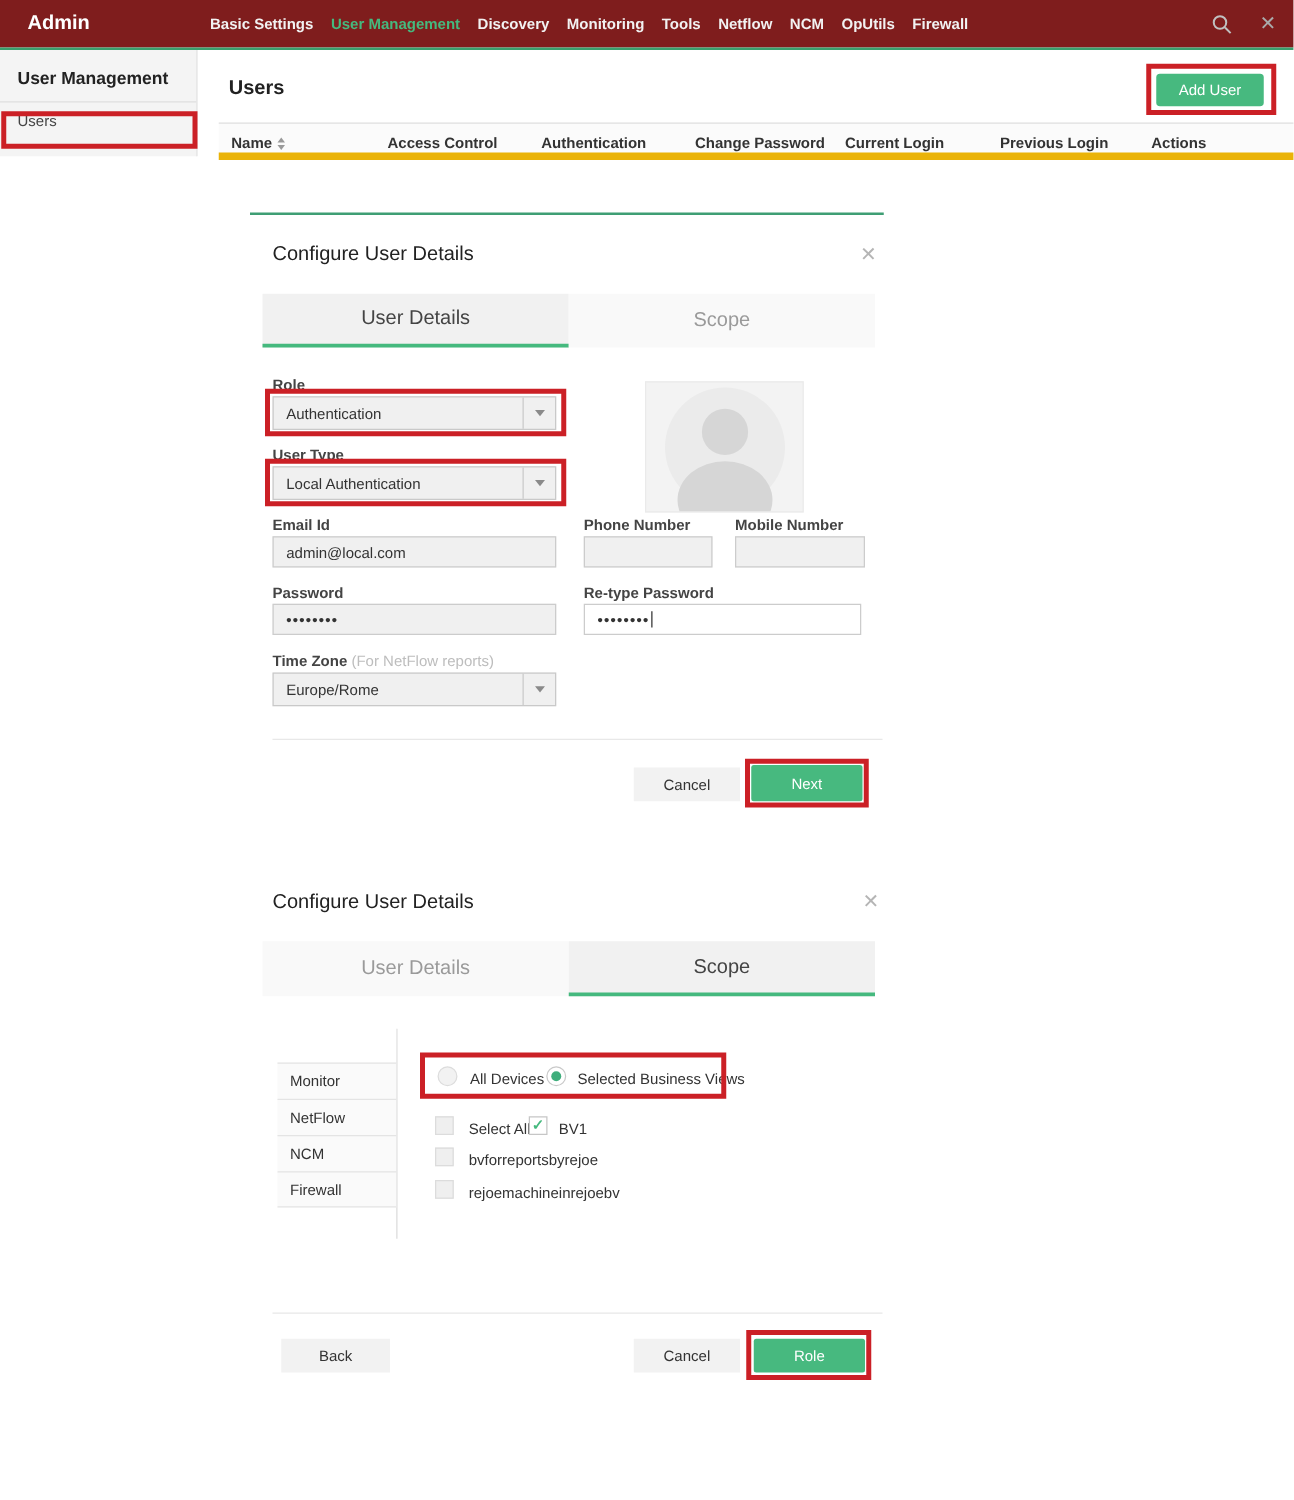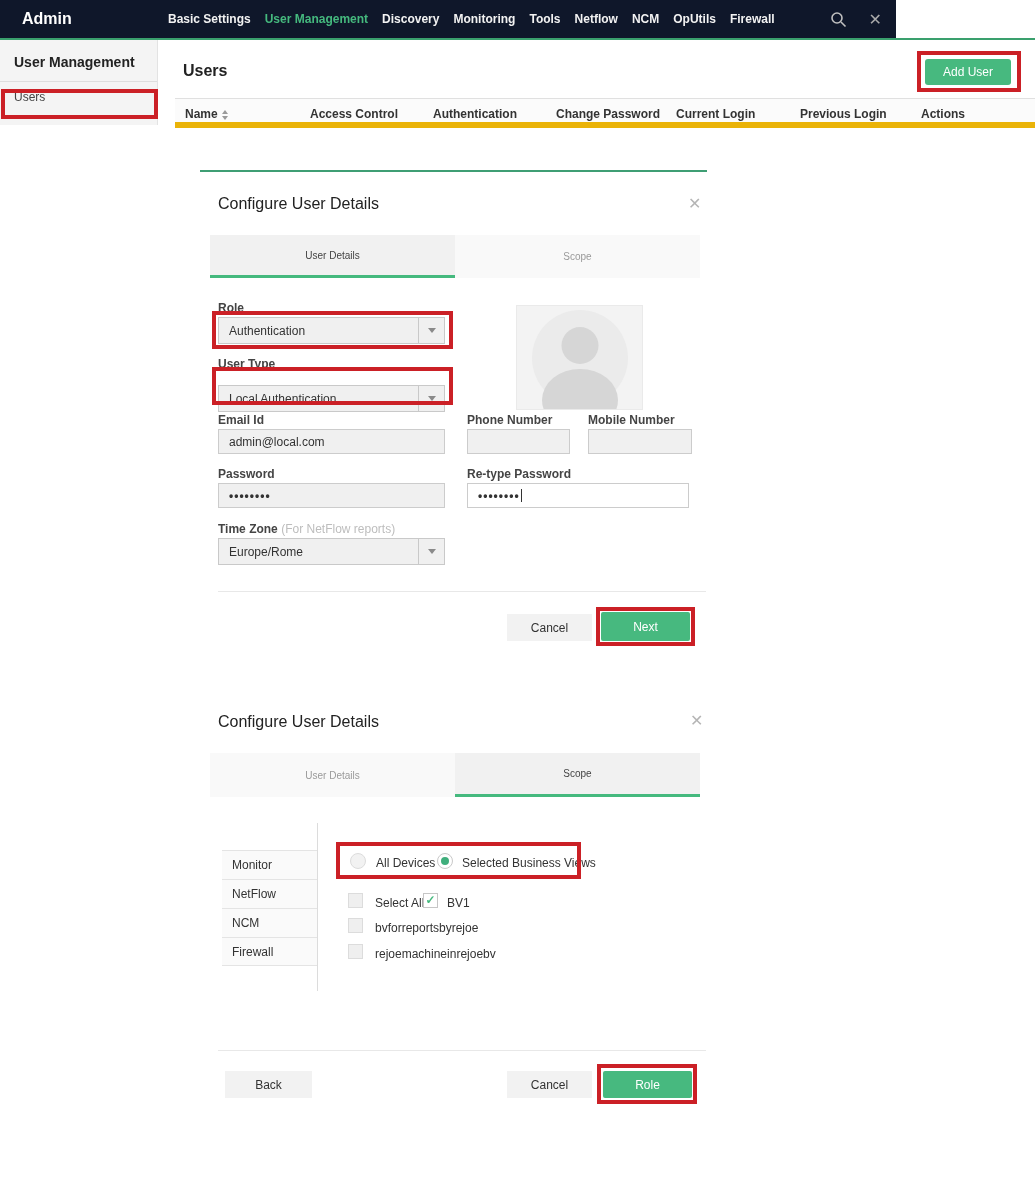--- a/index.html
+++ b/index.html
@@ -2,21 +2,21 @@
 <html><head>
 <meta charset="utf-8">
 <style>
   * { margin:0; padding:0; box-sizing:border-box; }
   html,body { background:#fff; }
   .page {
     position:relative; width:1035px; height:1200px; overflow:hidden;
     font-family:"Liberation Sans", sans-serif; background:#fff;
   }
   
-  .topbar { position:absolute; left:0; top:0; width:896px; height:38px; background:#0f172a; }
+  .topbar { position:absolute; left:0; top:0; width:1035px; height:38px; background:#7f1d1d; }
   .topbar-accent { position:absolute; left:0; top:38px; width:1035px; height:2px; background:#3aa06d; }
   .app-title { position:absolute; left:22px; top:10px; color:#fff; font-size:16px; font-weight:bold; }
   .topnav { position:absolute; left:168px; top:0; height:38px; display:flex; align-items:center; gap:14px; }
   .topnav .nav-item { color:#f2f2f2; font-size:12px; font-weight:bold; cursor:pointer; white-space:nowrap; }
   .topnav .nav-item.active { color:#45b97e; }
   .topbar-icons { position:absolute; right:14px; top:0; height:38px; display:flex; align-items:center; gap:22px; }
   .icon-close-header { color:#aaa; font-size:16px; cursor:pointer; }
   
   .sidebar { position:absolute; left:0; top:40px; width:158px; height:85px; background:#f4f4f4; border-right:1px solid #e3e3e3; }
   .sidebar-title { padding:14px 0 11px 14px; font-size:14px; font-weight:bold; color:#222; border-bottom:1px solid #dedede; }
@@ -30,21 +30,21 @@
   .table-head { position:absolute; left:175px; top:98px; width:860px; height:30px; background:#fbfbfb; border-top:1px solid #e0e0e0; border-bottom:6px solid #eab308; }
   .th { position:absolute; top:8px; font-size:12px; font-weight:bold; color:#333; white-space:nowrap; }
   .sort-icon { display:inline-flex; flex-direction:column; margin-left:4px; vertical-align:middle; }
   .sort-icon i { display:block; width:0; height:0; border-left:3px solid transparent; border-right:3px solid transparent; }
   .sort-icon .up { border-bottom:4px solid #9a9a9a; margin-bottom:2px; }
   .sort-icon .down { border-top:4px solid #9a9a9a; }
   
   .modal-topline { position:absolute; left:200px; top:170px; width:507px; height:2px; background:#3f9e74; }
   .modal-title { position:absolute; font-size:16px; color:#222; }
   .modal-close { position:absolute; font-size:16px; color:#b5b5b5; cursor:pointer; }
-  .mtab { position:absolute; width:245px; height:43px; display:flex; align-items:center; justify-content:center; font-size:10px; cursor:pointer; }
+  .mtab { position:absolute; width:245px; height:43px; display:flex; align-items:center; justify-content:center; font-size:16px; cursor:pointer; }
   .mtab.active { background:#f1f1f1; color:#444; border-bottom:3px solid #45b97e; }
   .mtab.inactive { background:#f9f9f9; color:#9a9a9a; }
   .lbl { position:absolute; font-size:12px; font-weight:bold; color:#444; white-space:nowrap; }
   .lbl .hint { font-weight:normal; color:#bdbdbd; }
   .select { position:absolute; height:27px; background:#f0f0f0; border:1px solid #c9c9c9; font-size:12px; color:#333;
             display:flex; align-items:center; padding-left:10px; cursor:pointer; }
   .select .caret-box { position:absolute; right:0; top:0; bottom:0; width:26px; border-left:1px solid #c9c9c9; display:flex; align-items:center; justify-content:center; }
   .select .caret-box i { width:0; height:0; border-left:4px solid transparent; border-right:4px solid transparent; border-top:5px solid #8a8a8a; }
   .input { position:absolute; height:25px; background:#f0f0f0; border:1px solid #cccccc; font-size:12px; color:#333;
            display:flex; align-items:center; padding-left:10px; }
@@ -134,21 +134,21 @@
 
   <div class="lbl" style="left:218px; top:301px;">Role</div>
   <div class="select" style="left:218px; top:317px; width:227px;">
     <span>Authentication</span>
     <span class="caret-box">
         <i></i>
       </span>
   </div>
 
   <div class="lbl" style="left:218px; top:357px;">User Type</div>
-  <div class="select" style="left:218px; top:385px; width:227px;">
+  <div class="select" style="left:218px; top:373px; width:227px;">
     <span>Local Authentication</span>
     <span class="caret-box">
         <i></i>
       </span>
   </div>
 
   <div class="avatar">
     <div class="halo"></div>
     <div class="head"></div>
     <div class="torso"></div>

